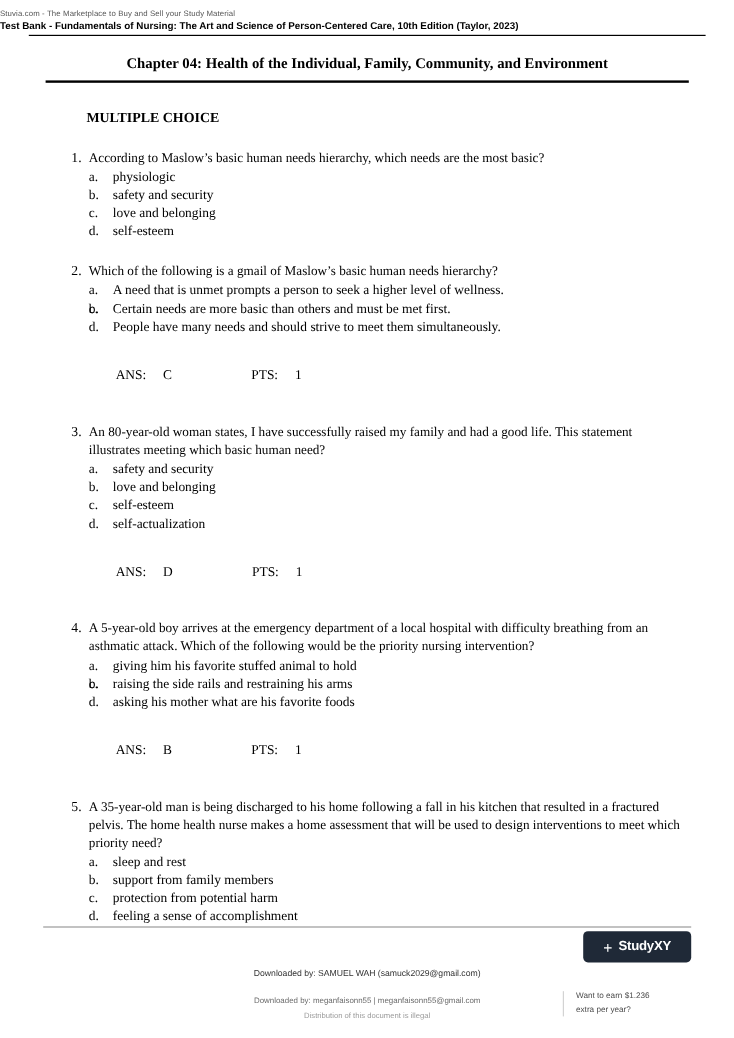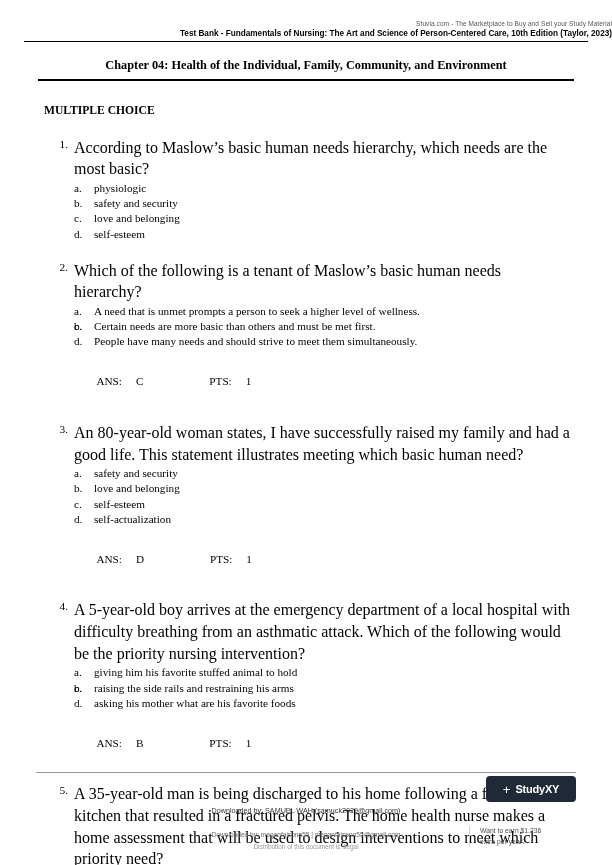--- a/index.html
+++ b/index.html
@@ -13,22 +13,22 @@
     height: 865px;
     background: #ffffff;
     font-family: "Liberation Serif", serif;
     color: #000000;
     overflow: hidden;
     box-sizing: border-box;
   }
 
   
   .top-banner {
-    padding-top: 20px;
-    text-align: right;
+    padding-top: 8px;
+    text-align: left;
   }
   .top-banner .line1 {
     font-family: "Liberation Sans", sans-serif;
     font-size: 6.5px;
     color: #555555;
     letter-spacing: 0.1px;
   }
   .top-banner .line2 {
     font-family: "Liberation Sans", sans-serif;
     font-size: 8.2px;
@@ -59,37 +59,38 @@
   
   .body-wrap {
     margin: 0 40px 0 44px;
     font-size: 11.4px;
     line-height: 1.32;
   }
   .section-title {
     font-weight: bold;
     font-size: 11.6px;
     margin-top: 22px;
+    margin-left: 28px;
   }
 
   .q {
     margin-top: 18px;
     position: relative;
     padding-left: 30px;
   }
   .q-num {
     position: absolute;
     left: 8px;
     top: 0;
     width: 16px;
     text-align: right;
     font-size: 11.4px;
   }
   .q-stem {
-    font-size: 16px;
+    font-size: 11px;
     line-height: 1.35;
   }
   .choices {
     margin-top: 1px;
   }
   .choice {
     position: relative;
     padding-left: 20px;
     font-size: 11.2px;
     line-height: 1.36;
@@ -198,21 +199,21 @@
       <div class="choices">
         <div class="choice"><span class="lbl">a.</span><span>physiologic</span></div>
         <div class="choice"><span class="lbl">b.</span><span>safety and security</span></div>
         <div class="choice"><span class="lbl">c.</span><span>love and belonging</span></div>
         <div class="choice"><span class="lbl">d.</span><span>self-esteem</span></div>
       </div>
     </div>
 
     <div class="q">
       <div class="q-num">2.</div>
-      <div class="q-stem">Which of the following is a tenant of Maslow’s basic human needs hierarchy?</div>
+      <div class="q-stem">Which of the following is a gmail of Maslow’s basic human needs hierarchy?</div>
       <div class="choices">
         <div class="choice"><span class="lbl">a.</span><span>A need that is unmet prompts a person to seek a higher level of wellness.</span></div>
         <div class="choice"><span class="lbl">b.</span></div>
         <div class="choice"><span class="lbl">c.</span><span>Certain needs are more basic than others and must be met first.</span></div>
         <div class="choice"><span class="lbl">d.</span><span>People have many needs and should strive to meet them simultaneously.</span></div>
       </div>
       <div class="ans-row">
         <span class="k">ANS:</span><span class="gap-a"></span><span class="v">C</span><span class="gap-b"></span><span class="k">PTS:</span><span class="gap-c"></span><span class="v">1</span>
       </div>
     </div>

